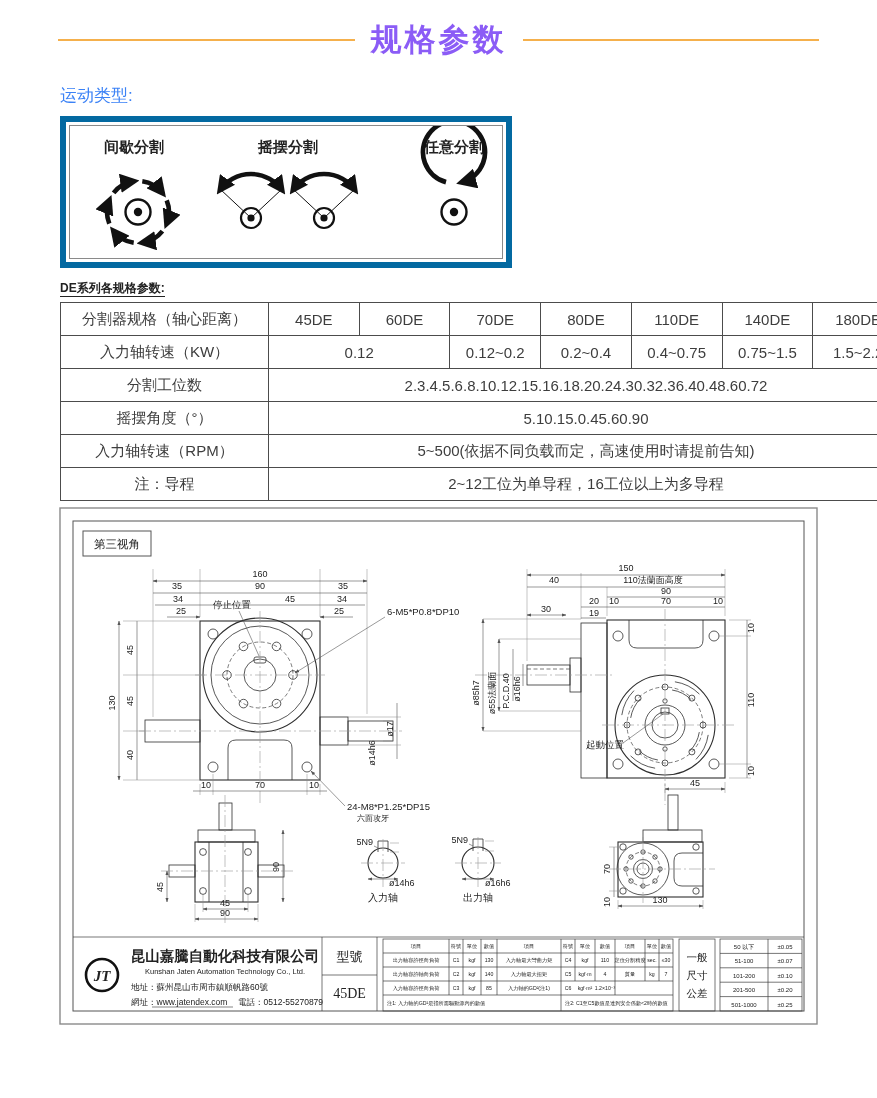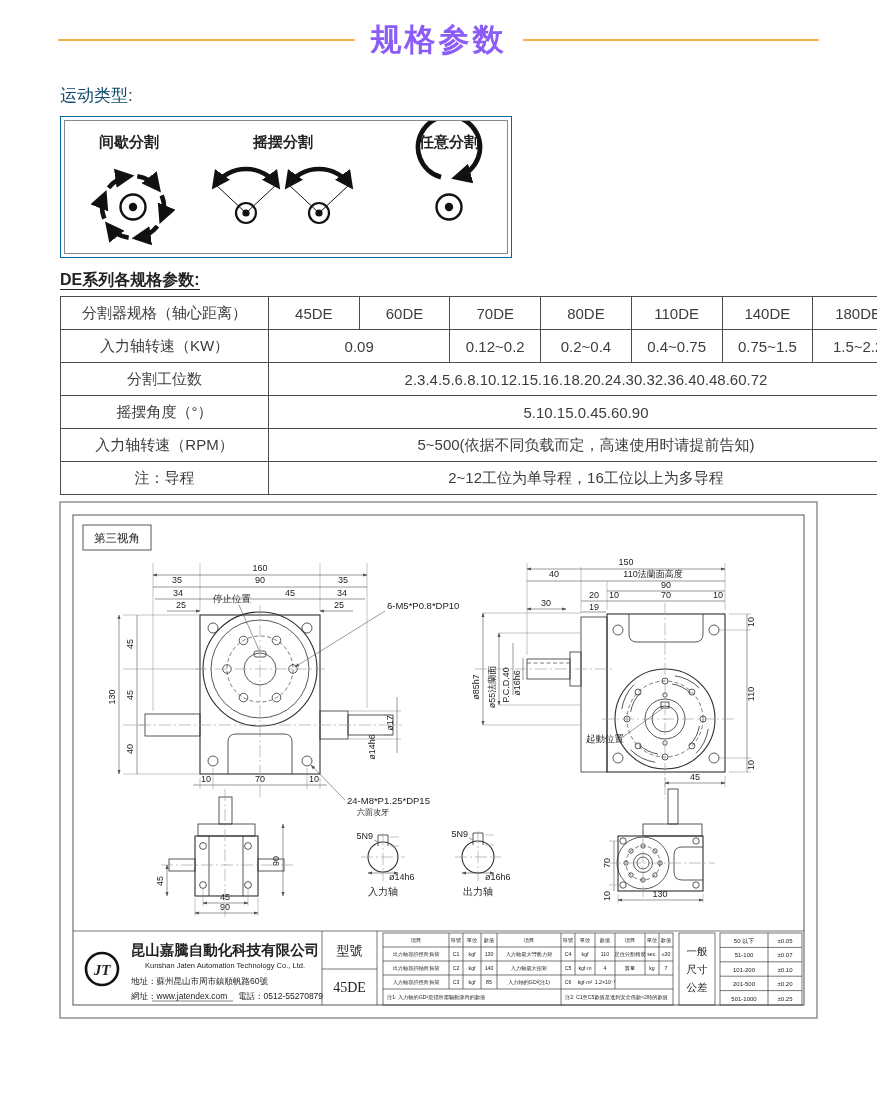--- a/index.html
+++ b/index.html
@@ -2,26 +2,26 @@
 <html><head>
 <meta charset="utf-8">
 <style>
   html,body{margin:0;padding:0;background:#fff;}
   body{width:877px;height:1098px;font-family:"Liberation Sans","DejaVu Sans",sans-serif;color:#222;position:relative;overflow:hidden;}
   
   .title-row{display:flex;align-items:center;margin:20px 58px 0 58px;gap:16px;height:40px;}
   .title-line{flex:1;height:2px;background:#F5B04C;}
   .page-title{font-size:31px;font-weight:bold;color:#8b5cf6;letter-spacing:3px;}
   
-  .sec-head{margin:24px 0 9px 60px;font-size:17px;color:#0c4a6e;font-weight:500;}
-  .motion-box{margin-left:60px;width:452px;border:1px solid #0369a1;padding:3px;box-sizing:border-box;background:#fff;text-align:right;}
+  .sec-head{margin:24px 0 9px 60px;font-size:17px;color:#3b82f6;font-weight:500;}
+  .motion-box{margin-left:60px;width:452px;border:6px solid #0369a1;padding:3px;box-sizing:border-box;background:#fff;text-align:right;}
   .motion-inner{border:1px solid #8a8a8a;}
   .motion-inner svg{display:block;}
   
-  .spec-head{margin:12px 0 5px 60px;font-size:16px;font-weight:bold;}
+  .spec-head{margin:12px 0 5px 60px;font-size:12px;font-weight:bold;}
   .spec-head span{border-bottom:1.5px solid #222;padding-bottom:1px;}
   table.spec{margin-left:60px;border-collapse:collapse;width:844px;table-layout:fixed;}
   table.spec td{border:1px solid #4c4c4c;height:32px;text-align:center;font-size:15px;color:#3d3d3d;padding:0 2px;}
   table.spec td.lbl{width:203px;}
   
   .drawing{margin:4px 0 0 57px;text-align:right;}
   .drawing svg{display:block;}
   text{fill:#222;}
   .d{font-size:9px;}
   .dc{font-size:9.5px;}
@@ -98,21 +98,21 @@
     <td>45DE</td>
     <td>60DE</td>
     <td>70DE</td>
     <td>80DE</td>
     <td>110DE</td>
     <td>140DE</td>
     <td>180DE</td>
   </tr>
   <tr>
     <td class="lbl">入力轴转速（KW）</td>
-    <td colspan="2">0.09</td>
+    <td colspan="2">0.12</td>
     <td>0.12~0.2</td>
     <td>0.2~0.4</td>
     <td>0.4~0.75</td>
     <td>0.75~1.5</td>
     <td>1.5~2.2</td>
   </tr>
   <tr>
     <td class="lbl">分割工位数</td>
     <td colspan="7">2.3.4.5.6.8.10.12.15.16.18.20.24.30.32.36.40.48.60.72</td>
   </tr>

